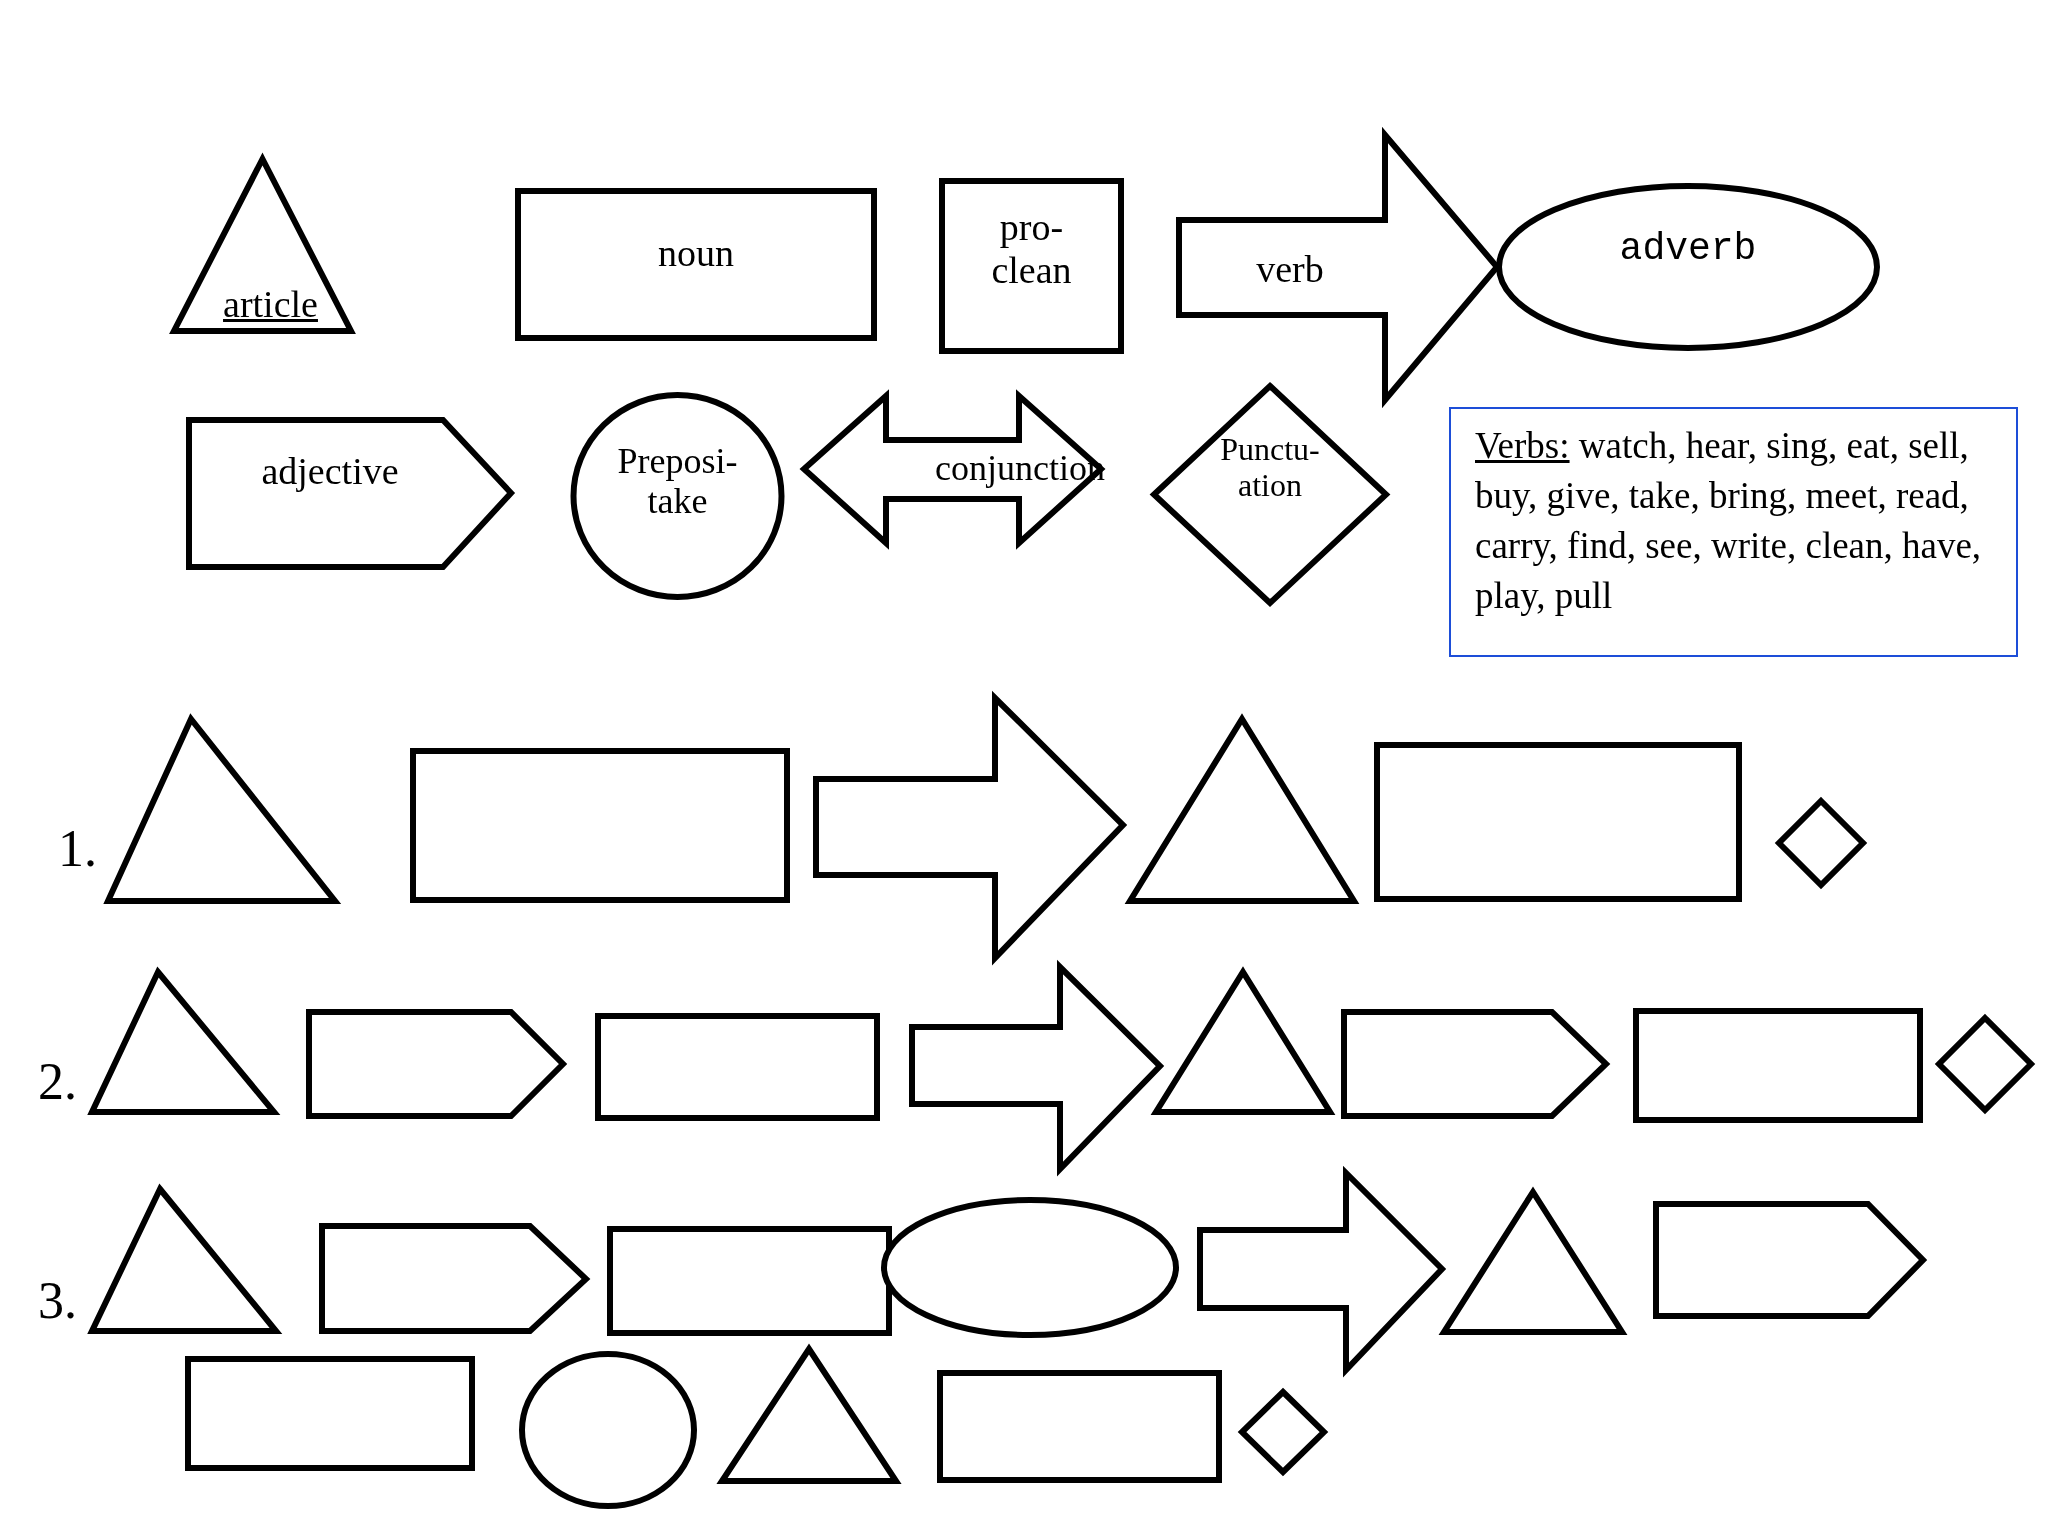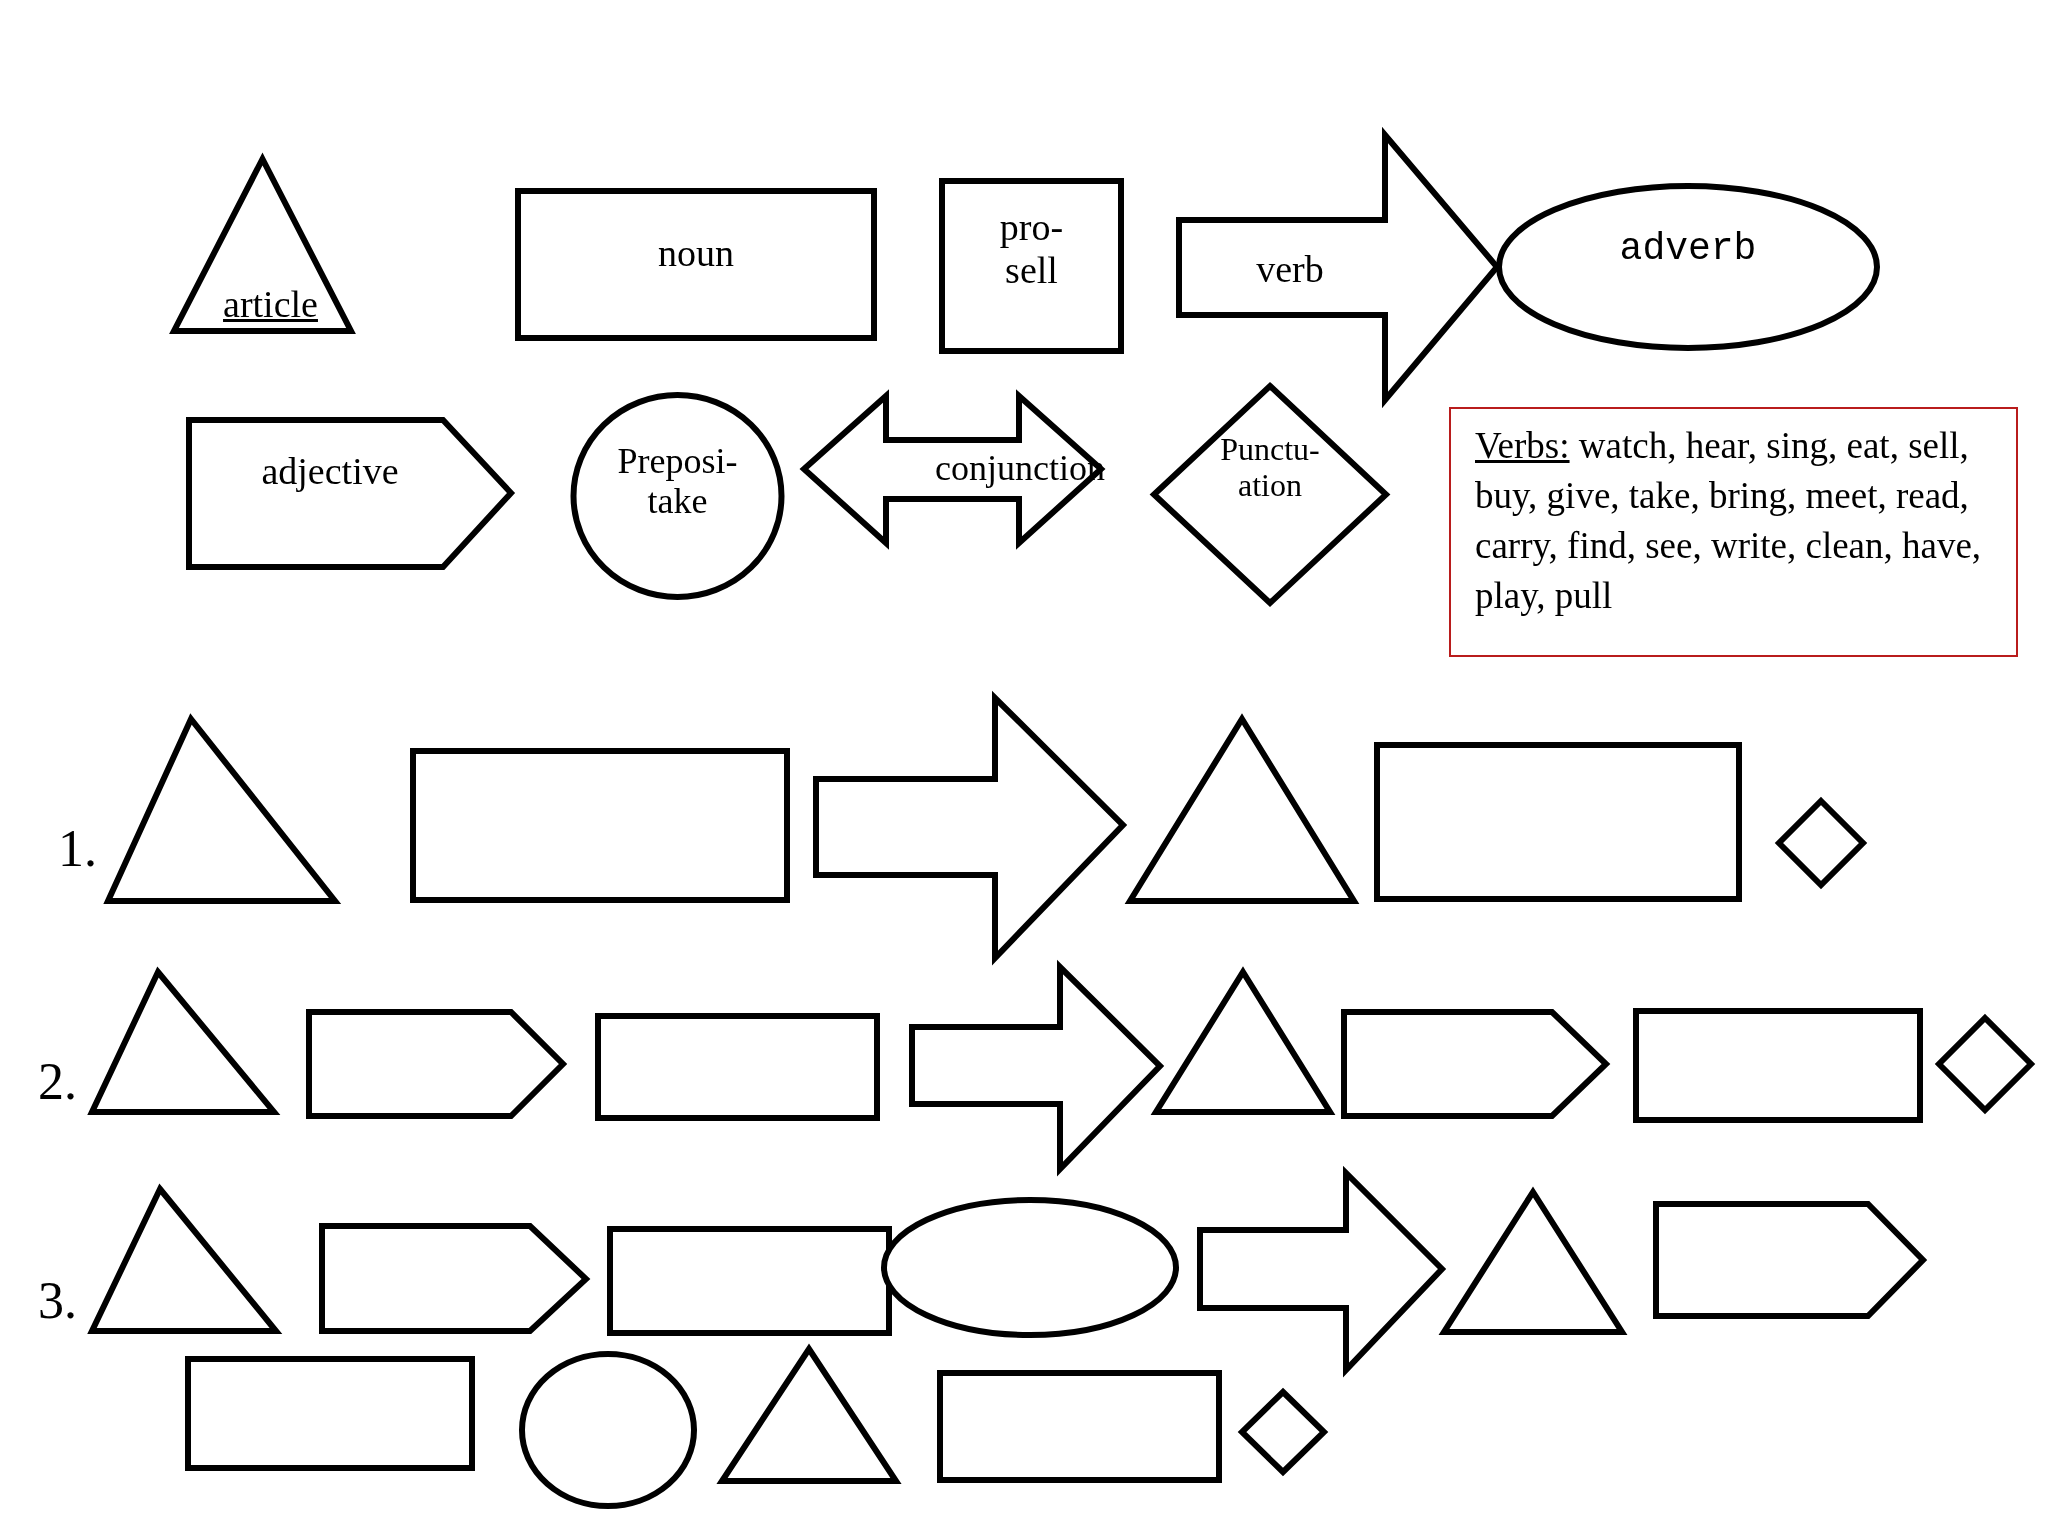--- a/index.html
+++ b/index.html
@@ -51,21 +51,21 @@
     pointer-events: none;
   }
 
   
   .wordbank {
     position: absolute;
     left: 1449px;
     top: 407px;
     width: 569px;
     height: 250px;
-    border: 2px solid #b91c1c;
+    border: 2px solid #1d4ed8;
     box-sizing: border-box;
     background: #ffffff;
   }
   .wordbank-inner {
     position: absolute;
     left: 24px;
     top: 12px;
     right: 16px;
     font-size: 37px;
     line-height: 50px;
@@ -99,21 +99,21 @@
     </svg>
   </div>
   <div class="lbl" style="left:515px; top:232px; width:362px;">noun</div>
 
   <div class="shape" style="left:939px; top:178px; width:185px; height:176px;">
     <svg viewBox="0 0 185 176" preserveAspectRatio="none">
       <rect class="ol" x="3" y="3" width="179" height="170" stroke-width="6"></rect>
     </svg>
   </div>
   <div class="lbl" style="left:939px; top:206px; width:185px;">pro-
-sell</div>
+clean</div>
 
   <div class="shape" style="left:1175px; top:130px; width:326px; height:275px;">
     <svg viewBox="0 0 326 275" preserveAspectRatio="none">
       <polygon class="ol" points="4,90 210,90 210,5 322,137 210,270 210,185 4,185" stroke-width="6"></polygon>
     </svg>
   </div>
   <div class="lbl" style="left:1175px; top:248px; width:230px;">verb</div>
 
   <div class="shape" style="left:1495px; top:182px; width:386px; height:170px;">
     <svg viewBox="0 0 386 170" preserveAspectRatio="none">

